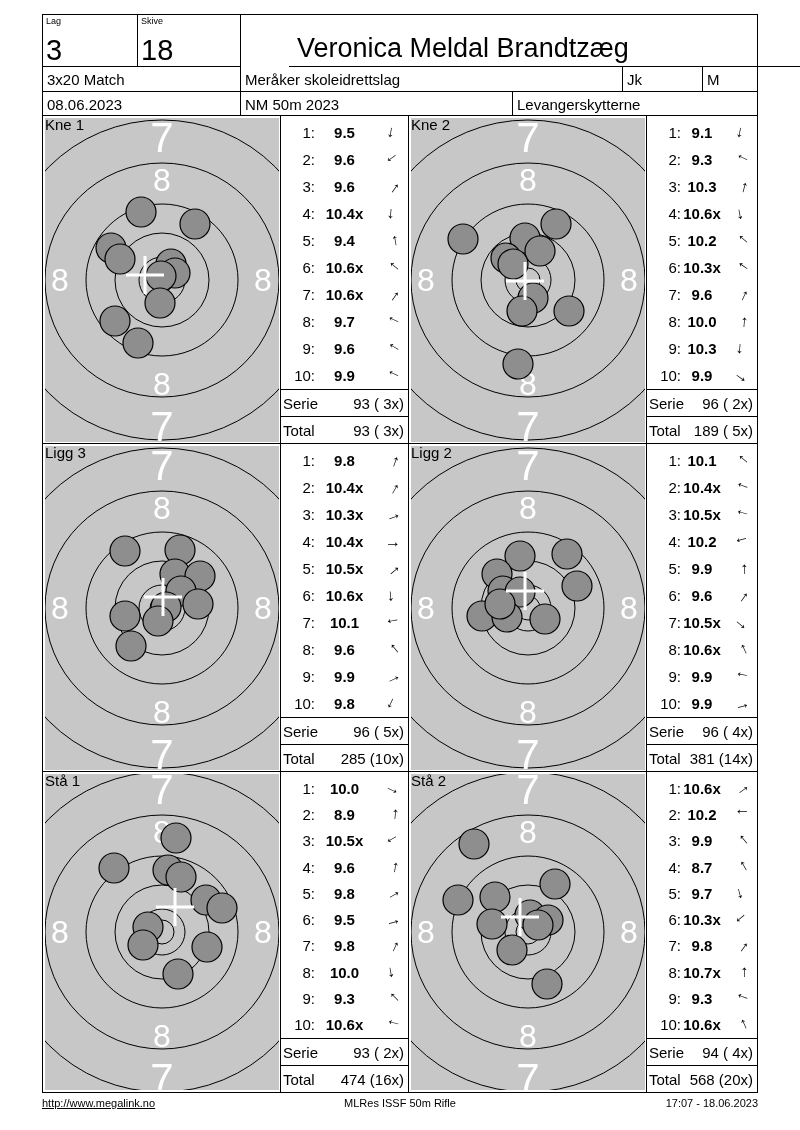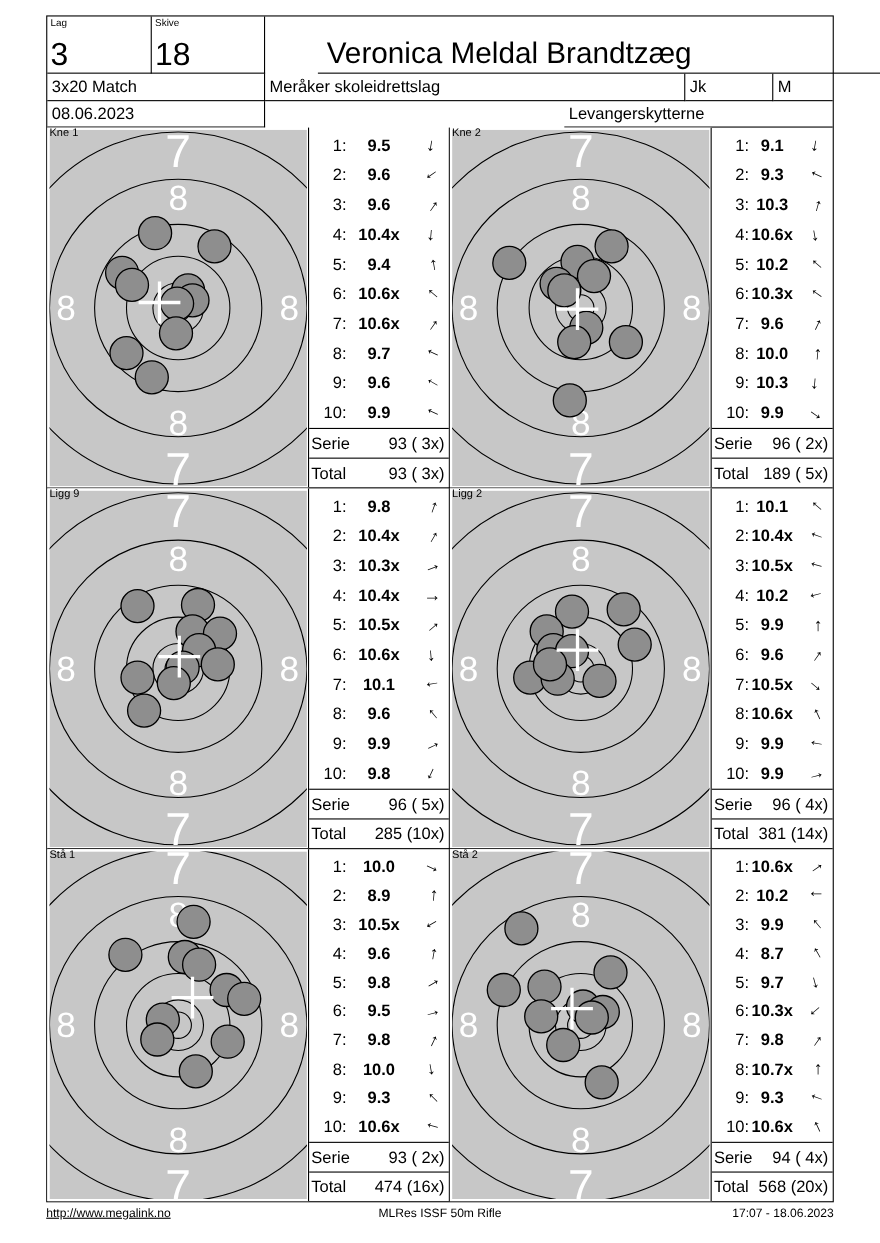--- a/index.html
+++ b/index.html
@@ -18,21 +18,21 @@
            font-size:15px;white-space:nowrap;}
   
   .panels{position:absolute;left:0;top:101px;width:714px;height:976px;
           display:grid;grid-template-columns:366px 348px;grid-template-rows:328px 328px 320px;}
   .panel{position:relative;display:flex;box-sizing:border-box;border-bottom:1px solid #000;}
   .panel.col0{border-right:1px solid #000;}
   .panel.row2{border-bottom:none;}
   .target-cell{position:relative;width:238px;box-sizing:border-box;
                border-right:1px solid #000;flex:none;background:#fff;}
   .target-svg{position:absolute;left:2px;top:2px;}
-  .panel-title{position:absolute;left:2px;top:0;font-size:10px;color:#000;z-index:2;}
+  .panel-title{position:absolute;left:2px;top:0;font-size:15px;color:#000;z-index:2;}
   .score-cell{flex:1;display:flex;flex-direction:column;font-size:15px;}
   .shots{flex:1;display:flex;flex-direction:column;padding-top:3px;}
   .shot-row{flex:1;display:flex;align-items:center;}
   .sn{width:34px;text-align:right;flex:none;}
   .sv{flex:1;text-align:center;padding-right:4px;font-weight:bold;}
   .sa{width:30px;flex:none;text-align:center;font-size:16px;line-height:16px;}
   .sa span{display:inline-block;}
   .sumrow{height:26px;flex:none;border-top:1px solid #000;display:flex;
           align-items:center;justify-content:space-between;padding:0 4px 0 2px;}
   
@@ -67,20 +67,23 @@
     </div>
     <div class="hcell" style="left:580px;top:52px;width:80px;height:25px;">
       <span class="midtext">Jk</span>
     </div>
     <div class="hcell last" style="left:660px;top:52px;width:54px;height:25px;">
       <span class="midtext">M</span>
     </div>
 
     <div class="hcell" style="left:0;top:77px;width:198px;height:24px;">
       <span class="midtext">08.06.2023</span>
+    </div>
+    <div class="hcell" style="left:198px;top:77px;width:272px;height:24px;">
+      <span class="midtext">NM 50m 2023</span>
     </div>
     <div class="hcell last" style="left:470px;top:77px;width:244px;height:24px;">
       <span class="midtext">Levangerskytterne</span>
     </div>
 
     <div class="panels">
   <div class="panel col0 row0">
     <div class="target-cell">
             <svg class="target-svg" width="234" height="324" viewBox="0 0 234 324">
               <rect x="0" y="0" width="234" height="324" fill="#c7c7c7"></rect>
@@ -313,21 +316,21 @@
               <circle cx="155" cy="130" r="15" fill="#8e8e8e" stroke="#000000" stroke-width="1.2"></circle>
               <circle cx="136" cy="145" r="15" fill="#8e8e8e" stroke="#000000" stroke-width="1.2"></circle>
               <circle cx="153" cy="158" r="15" fill="#8e8e8e" stroke="#000000" stroke-width="1.2"></circle>
               <circle cx="121" cy="161" r="15" fill="#8e8e8e" stroke="#000000" stroke-width="1.2"></circle>
               <circle cx="80" cy="170" r="15" fill="#8e8e8e" stroke="#000000" stroke-width="1.2"></circle>
               <circle cx="113" cy="175" r="15" fill="#8e8e8e" stroke="#000000" stroke-width="1.2"></circle>
               <circle cx="86" cy="200" r="15" fill="#8e8e8e" stroke="#000000" stroke-width="1.2"></circle>
               <path d="M 99 151 L 137 151" stroke="#ffffff" stroke-width="3"></path>
               <path d="M 118 132 L 118 170" stroke="#ffffff" stroke-width="3"></path>
             </svg>
-      <div class="panel-title">Ligg 9</div>
+      <div class="panel-title">Ligg 3</div>
     </div>
     <div class="score-cell">
       <div class="shots">
   <div class="shot-row">
     <span class="sn">1:</span>
     <span class="sv">9.8</span>
     <span class="sa"><span style="transform: rotate(-70deg);">→</span></span>
   </div>
 
   <div class="shot-row">

